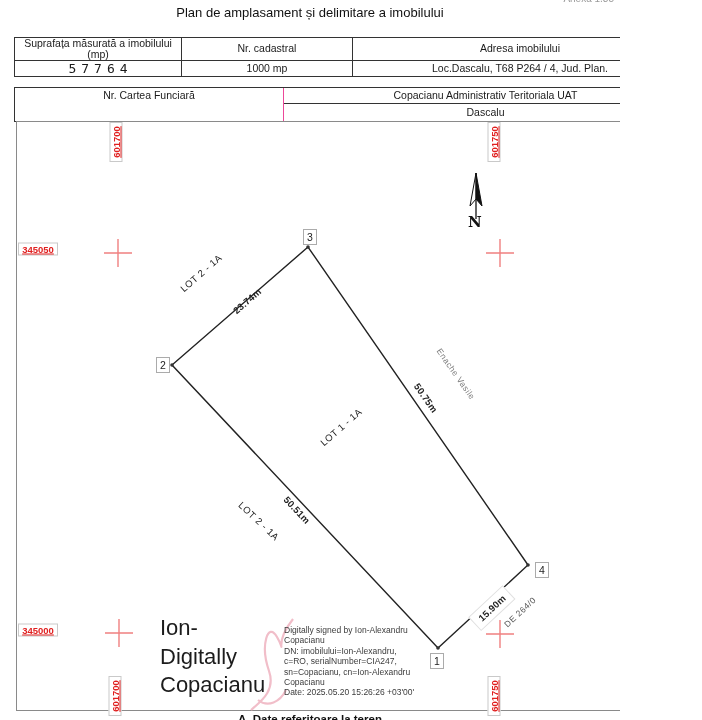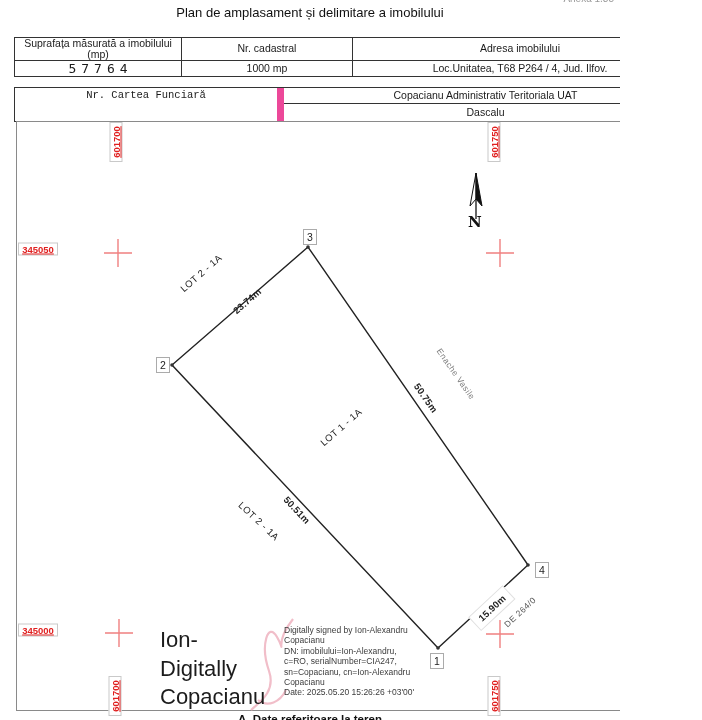--- a/index.html
+++ b/index.html
@@ -16,21 +16,21 @@
   #scale { top:22px; left:0; width:100%; text-align:center; font-size:10.5px; }
 
   
   .tbl { border:1px solid #333; display:grid; background:#fff; font-size:10.5px; }
   .cell { display:flex; align-items:center; justify-content:center; text-align:center; line-height:11.5px; }
   #t1 { left:14px; top:37px; width:674px; grid-template-columns:167px 171px 1fr; grid-template-rows:23px 15px; }
   #t1 .c1,#t1 .c2 { border-right:1px solid #333; }
   #t1 .hd { border-bottom:1px solid #333; flex-direction:column; }
   #cad-num { font-family:"DejaVu Sans Mono", monospace; font-size:13px; letter-spacing:5px; padding-left:5px; }
   #t2 { left:14px; top:87px; width:674px; grid-template-columns:269px 1fr; grid-template-rows:16px 17px; }
-  #t2 .c1 { border-right:7px solid #ec4899; grid-row:1 / span 2; align-items:flex-start; padding-top:2px;font-family:Liberation Mono, monospace; }
+  #t2 .c1 { border-right:1px solid #ec4899; grid-row:1 / span 2; align-items:flex-start; padding-top:2px; }
   #t2 .hd { border-bottom:1px solid #333; }
 
   
   #map-frame { left:16px; top:121px; width:669px; height:590px; border:1px solid #8a8a8a; }
 
   
   .gl {
     position:absolute; width:40px; height:13px; line-height:12px; text-align:center;
     background:#fff; border:1px solid #c9c9c9; color:#e02020; font-weight:bold;
     font-size:9.5px; text-decoration:underline;
@@ -49,21 +49,21 @@
     letter-spacing:.5px; transform:translate(-50%,-50%) rotate(var(--r,0deg));
   }
   .rl.len { font-weight:bold; letter-spacing:.2px; }
   .rl.boxed { background:#fff; border:1px solid #e0e0e0; padding:3px 6px; }
   .rl.dim-gray { color:#7d7d7d; font-size:8.5px; }
   .rl.road { color:#555; font-size:8.5px; font-weight:normal; }
 
   #north-label { left:468px; top:213px; font-family:"DejaVu Serif", serif; font-weight:800; font-size:15px; color:#111; }
 
   
-  #signer-name { left:160px; top:614px; font-size:22px; line-height:28.5px; color:#1c1c1c;margin-top:12px; }
+  #signer-name { left:160px; top:614px; font-size:22px; line-height:28.5px; color:#1c1c1c; }
   #sig-details { left:284px; top:625px; width:160px; font-size:8.5px; line-height:10.4px; color:#3c3c3c; }
   #section-a { left:0; top:713px; width:100%; text-align:center; font-weight:bold; font-size:11.5px; color:#111; }
 
   svg.overlay { position:absolute; left:0; top:0; pointer-events:none; }
 </style>
 </head>
 <body>
 
 <div id="page">
 
@@ -72,21 +72,21 @@
 
   <div class="abs tbl" id="t1">
     <div class="cell c2 hd">
       <span>Suprafața măsurată a imobilului</span>
       <span>(mp)</span>
     </div>
     <div class="cell c1 hd">Nr. cadastral</div>
     <div class="cell hd">Adresa imobilului</div>
     <div class="cell c1" id="cad-num">57764</div>
     <div class="cell c2">1000 mp</div>
-    <div class="cell">Loc.Unitatea, T68  P264 / 4, Jud. Ilfov.</div>
+    <div class="cell">Loc.Dascalu, T68  P264 / 4, Jud. Plan.</div>
   </div>
 
   <div class="abs tbl" id="t2">
     <div class="cell c1">Nr. Cartea Funciară</div>
     <div class="cell hd">Copacianu Administrativ Teritoriala UAT</div>
     <div class="cell">Dascalu</div>
   </div>
 
   <div class="abs" id="map-frame"></div>
 

